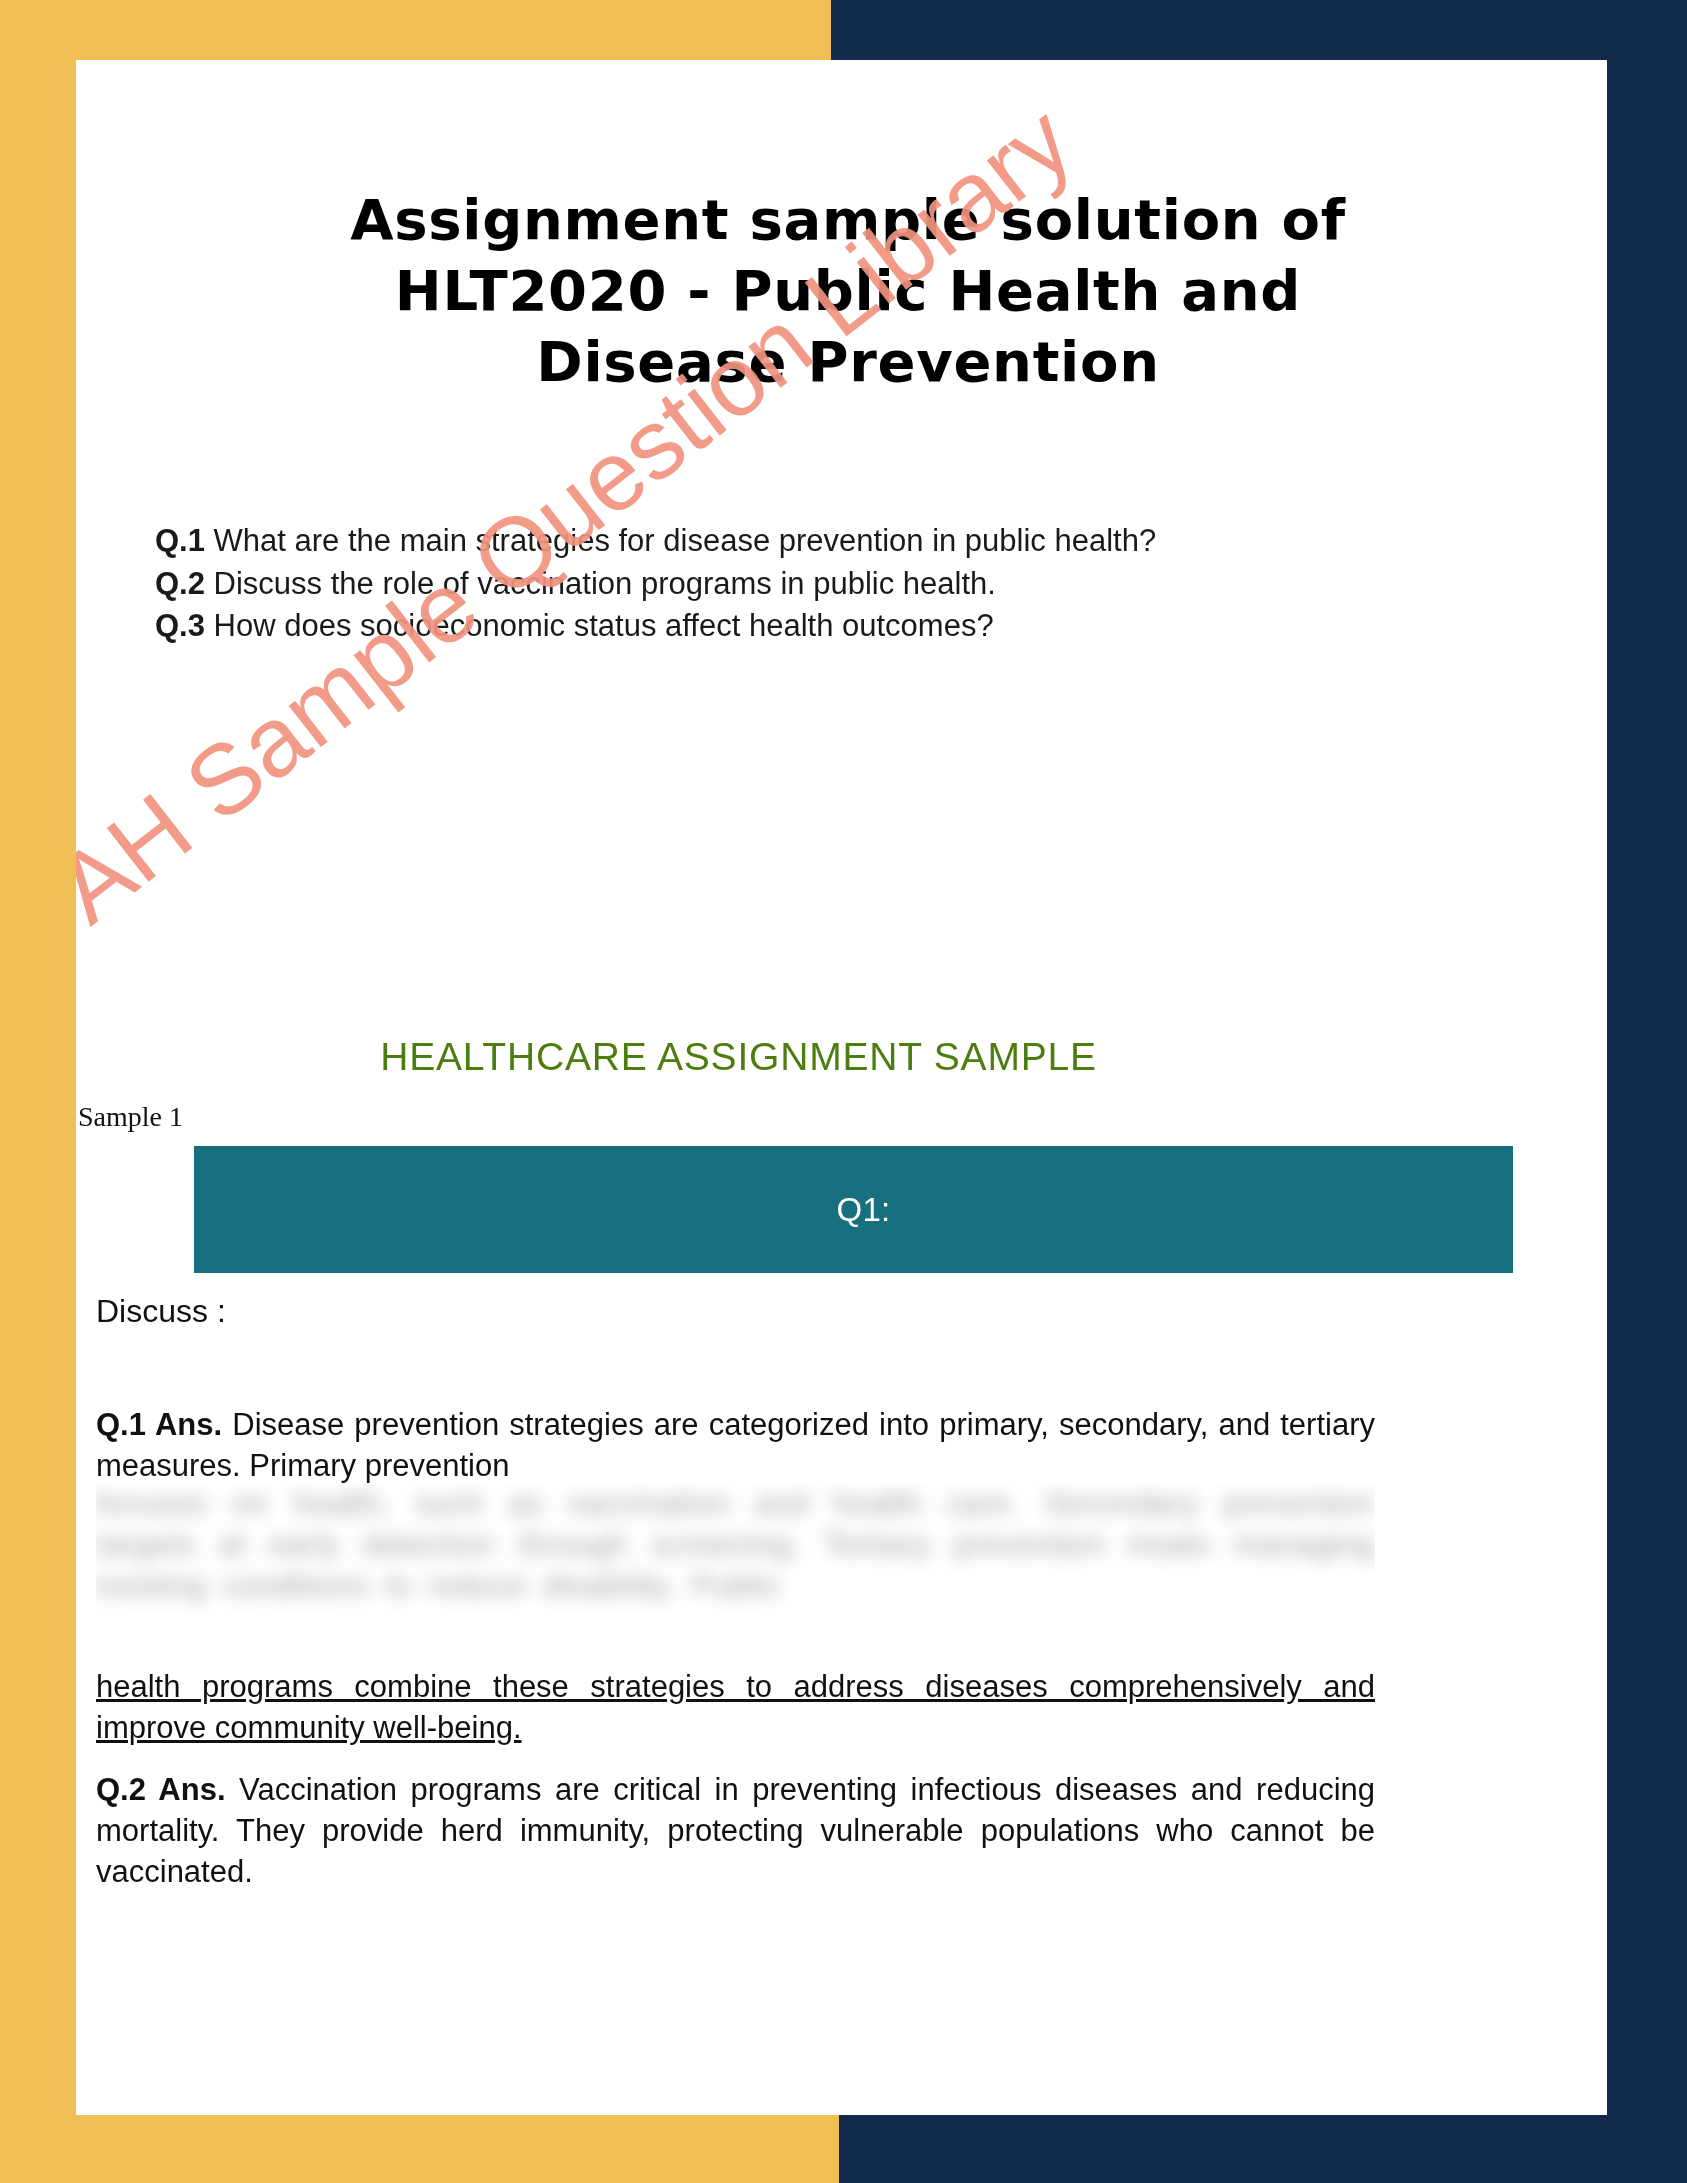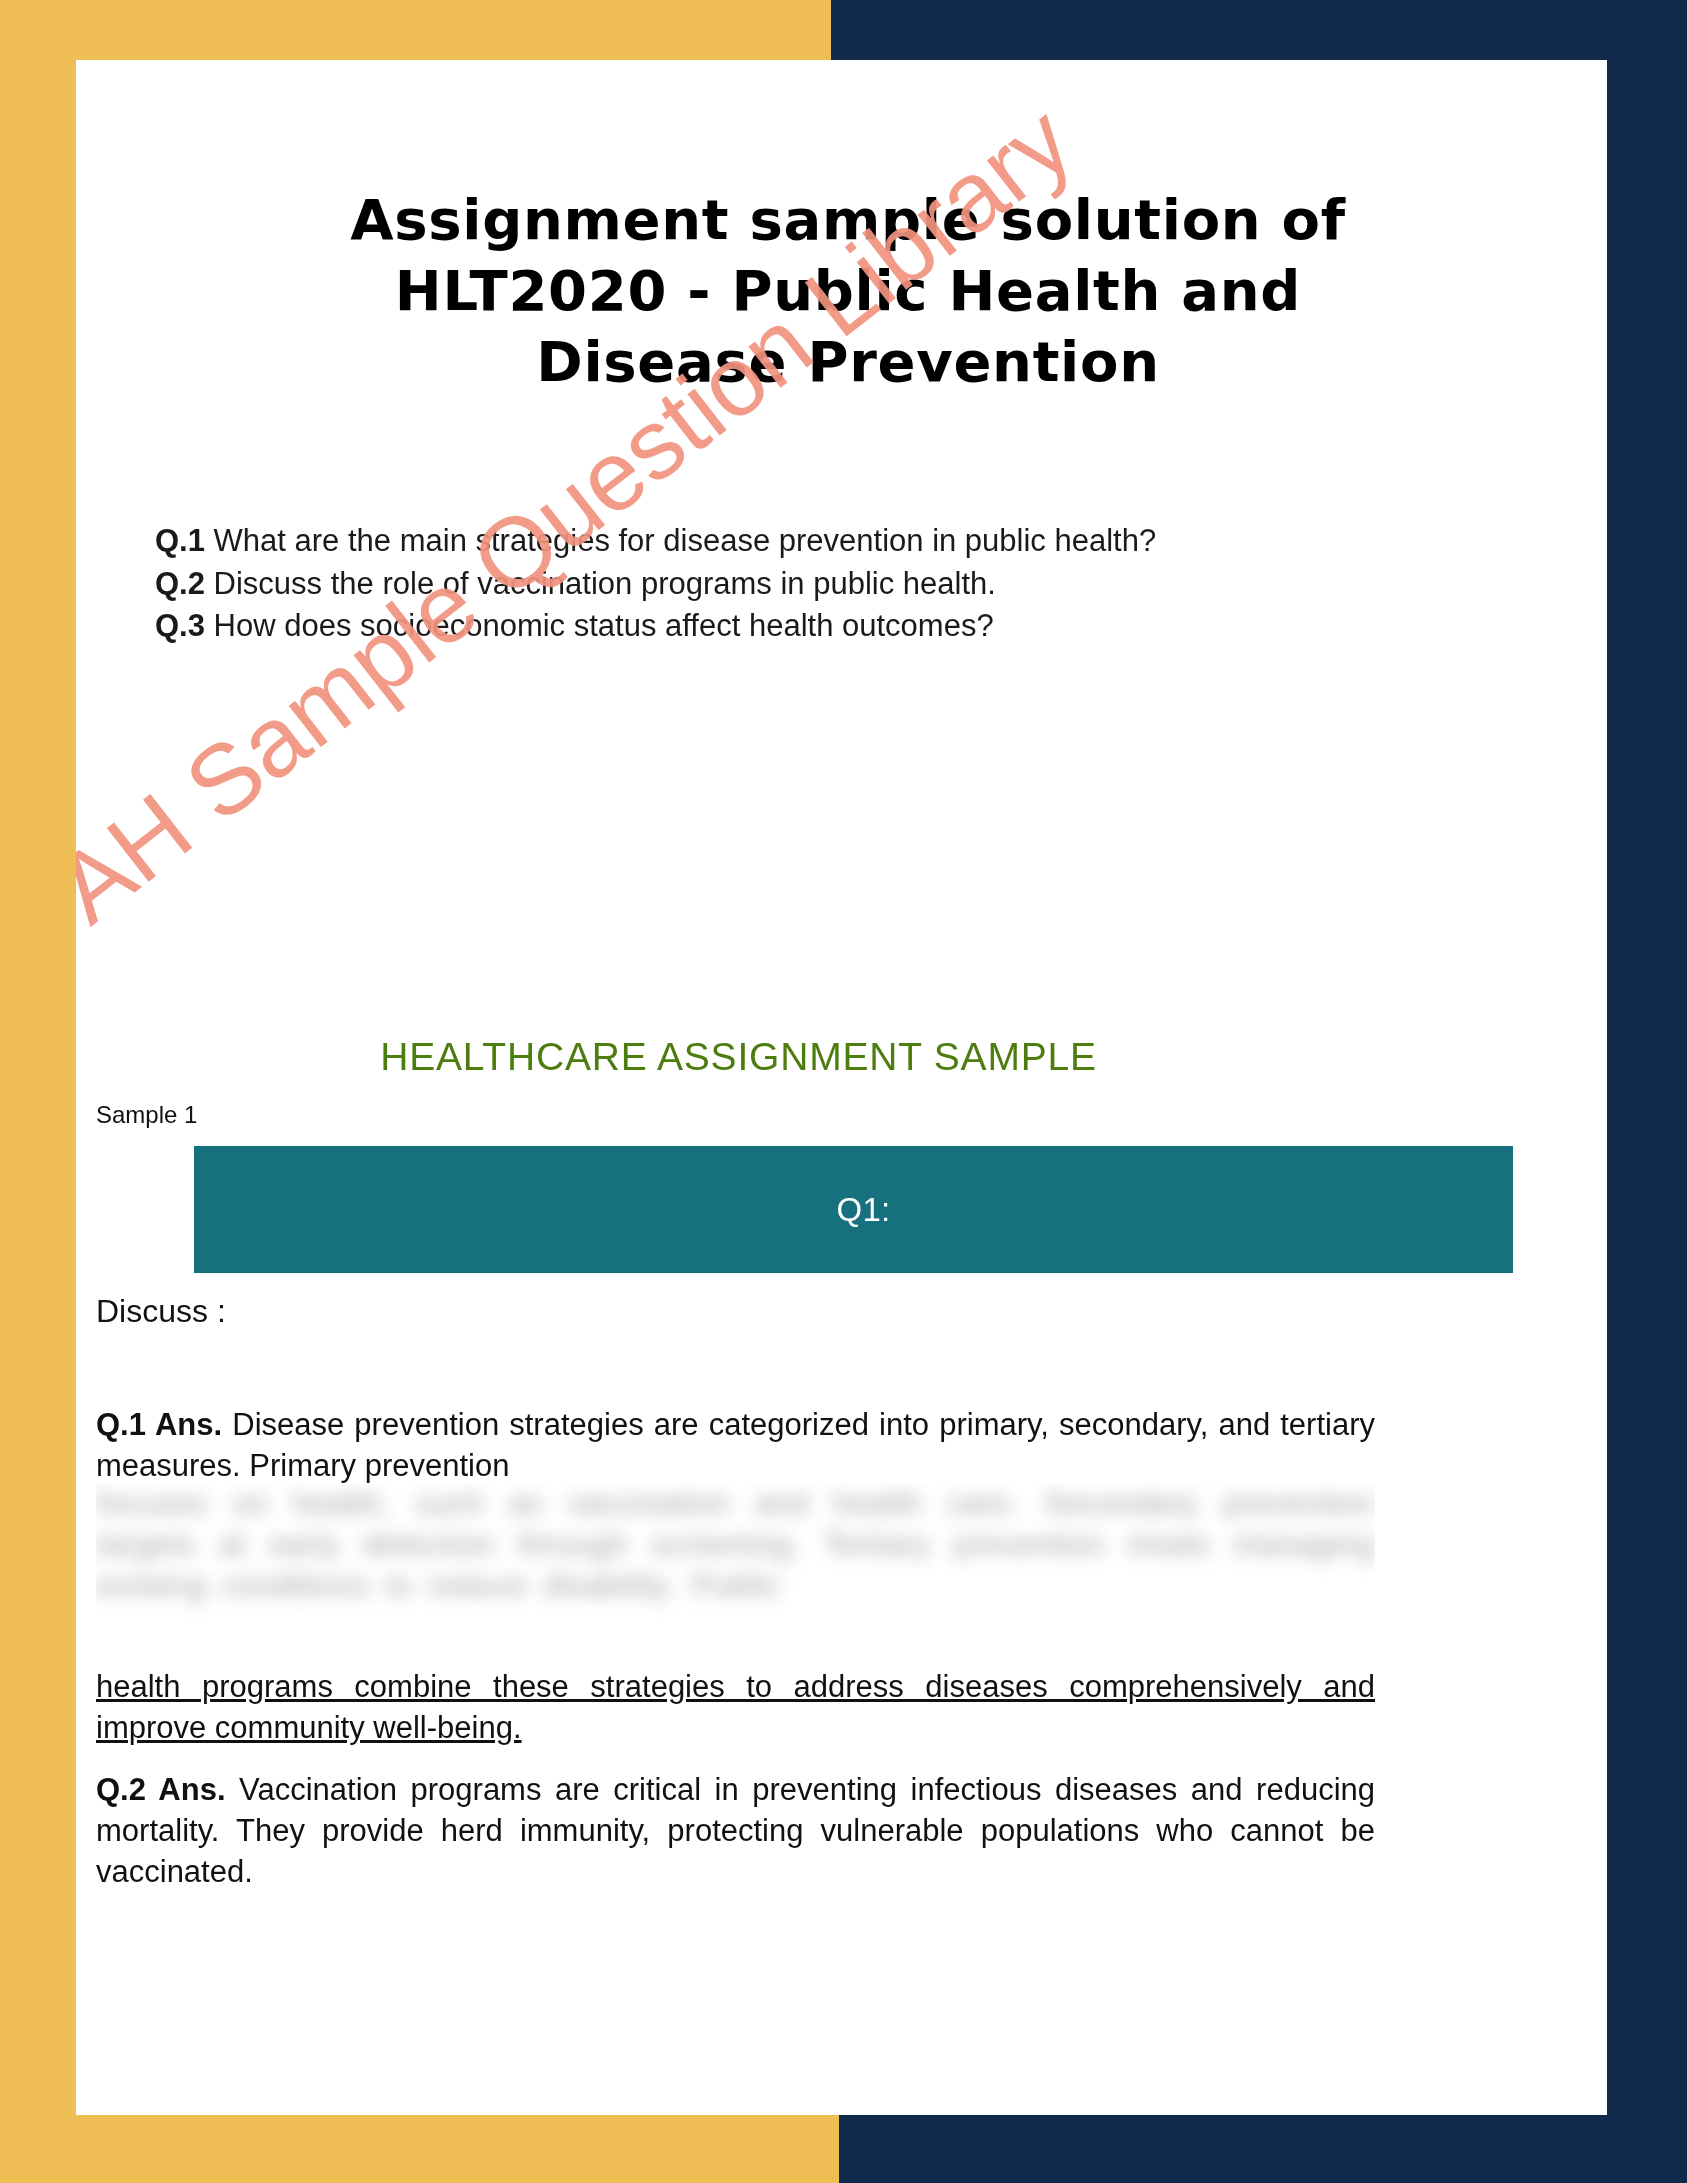--- a/index.html
+++ b/index.html
@@ -86,24 +86,25 @@
     top: 975px;
     width: 1277px;
     text-align: center;
     font-size: 39px;
     letter-spacing: 0.8px;
     color: #4d7c0f;
   }
 
   #sample-label {
     position: absolute;
-    left: 20px;
+    left: 2px;
     top: 1041px;
-    font-size: 24px;
+    font-size: 28px;
     color: #111111;
+    font-family: Liberation Serif, serif;
   }
 
   #q-bar {
     position: absolute;
     left: 118px;
     top: 1086px;
     width: 1299px;
     height: 127px;
     background: #16707D;
     display: flex;

